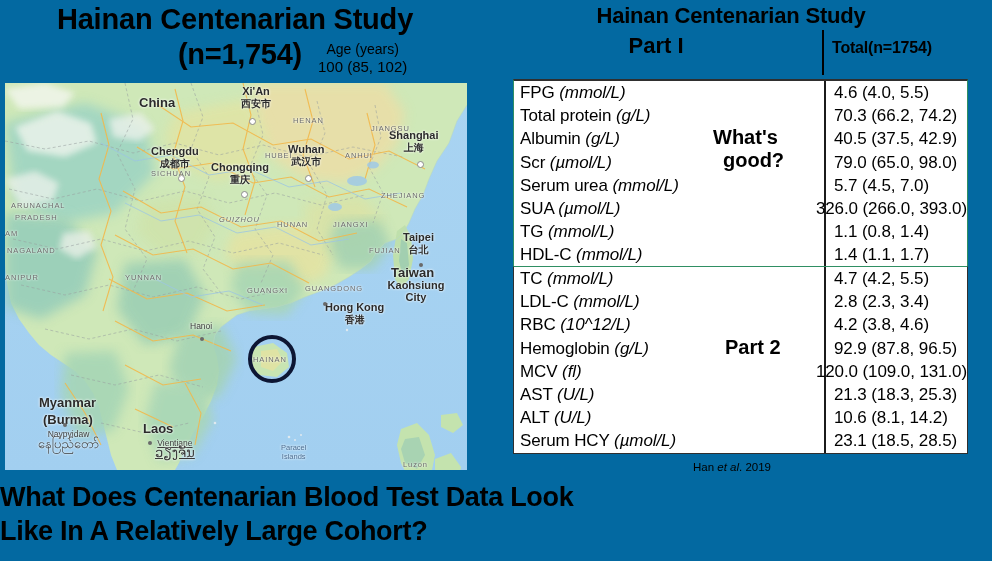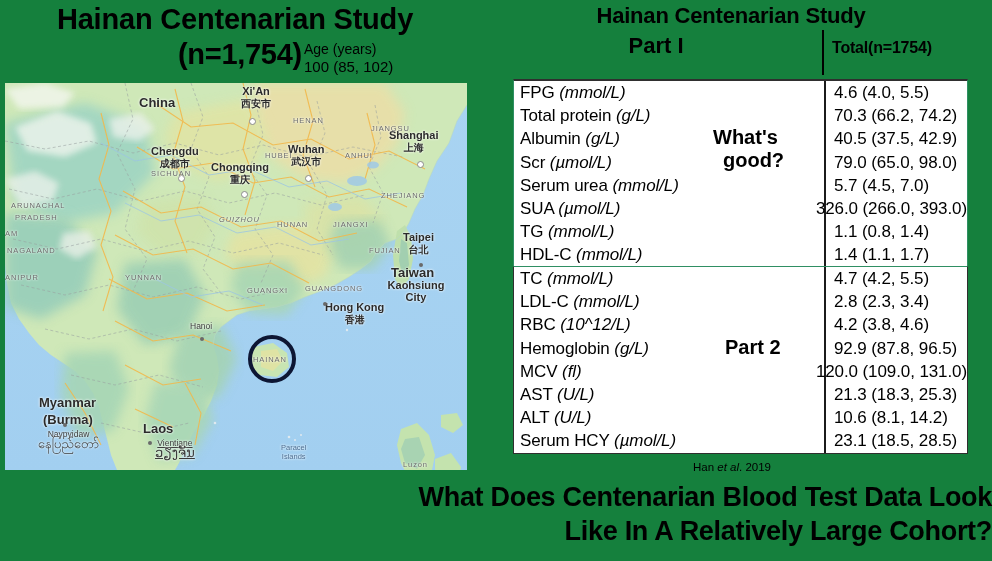--- a/index.html
+++ b/index.html
@@ -12,21 +12,21 @@
     height: 561px;
     font-family: "Liberation Sans", sans-serif;
     color: #000;
     overflow: hidden;
     position: relative;
   }
   #page {
     position: relative;
     width: 992px;
     height: 561px;
-    background: #15803d;
+    background: #0369a1;
   }
 
   
   #left-panel {
     position: absolute;
     left: 0; top: 0;
     width: 496px; height: 478px;
   }
   #left-title {
     position: absolute;
@@ -47,25 +47,26 @@
   }
   #n-count {
     position: absolute;
     left: 178px; top: 0px;
     font-size: 29px;
     font-weight: bold;
     letter-spacing: -0.3px;
   }
   #age-block {
     position: absolute;
-    left: 304px; top: 3px;
+    left: 318px; top: 3px;
     font-family: "Liberation Sans", sans-serif;
     font-size: 14px;
     line-height: 17px;
     color: #000;
+    text-align: center;
   }
   #age-label { display: block; }
   #age-value { display: block; font-size: 15px; }
 
   
   #map-frame {
     position: absolute;
     left: 5px; top: 83px;
     width: 462px; height: 387px;
     overflow: hidden;
@@ -245,21 +246,21 @@
     font-size: 11.5px;
     font-family: "Liberation Sans", sans-serif;
   }
   #citation i { font-style: italic; }
 
   
   #footer {
     position: absolute;
     left: 0; top: 480px;
     width: 992px;
-    text-align: right;
+    text-align: left;
     font-size: 27px;
     font-weight: bold;
     line-height: 34px;
     letter-spacing: -0.3px;
   }
   #footer .l2 { display: block; }
 </style>
 </head>
 <body>
 

